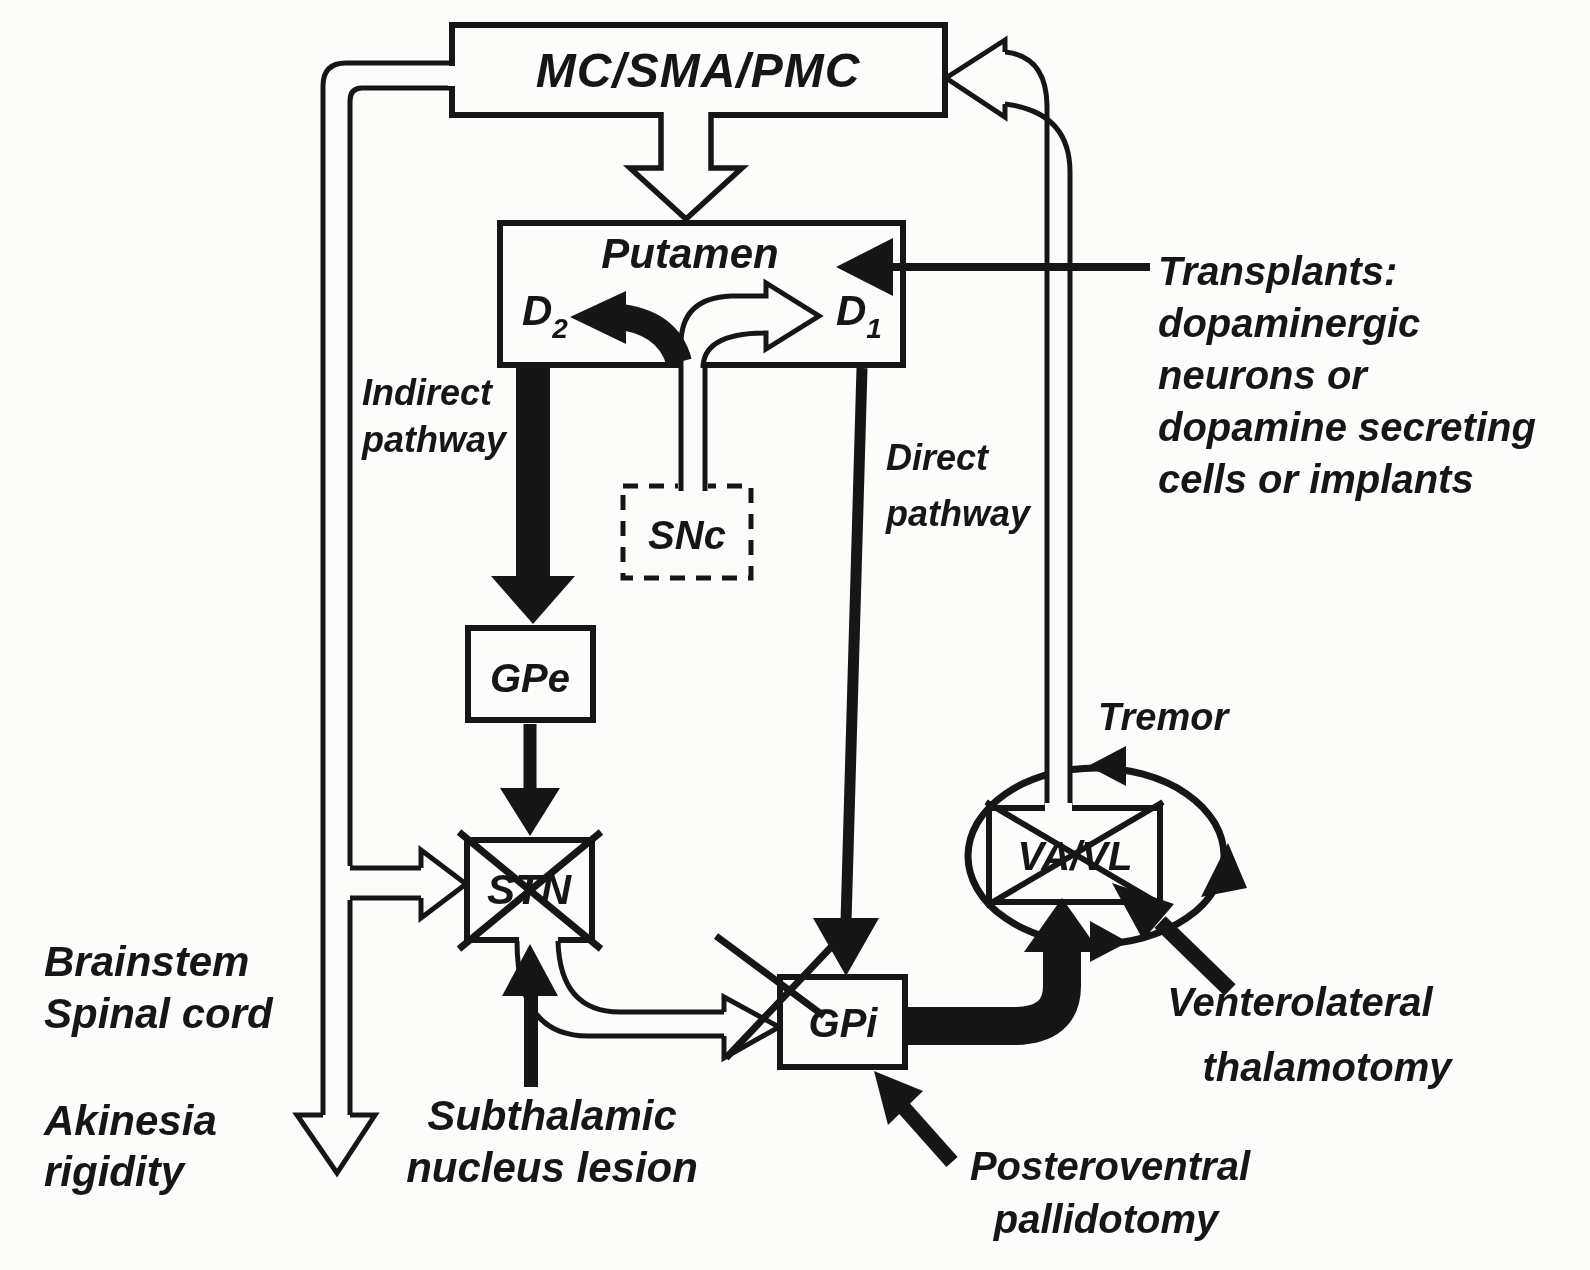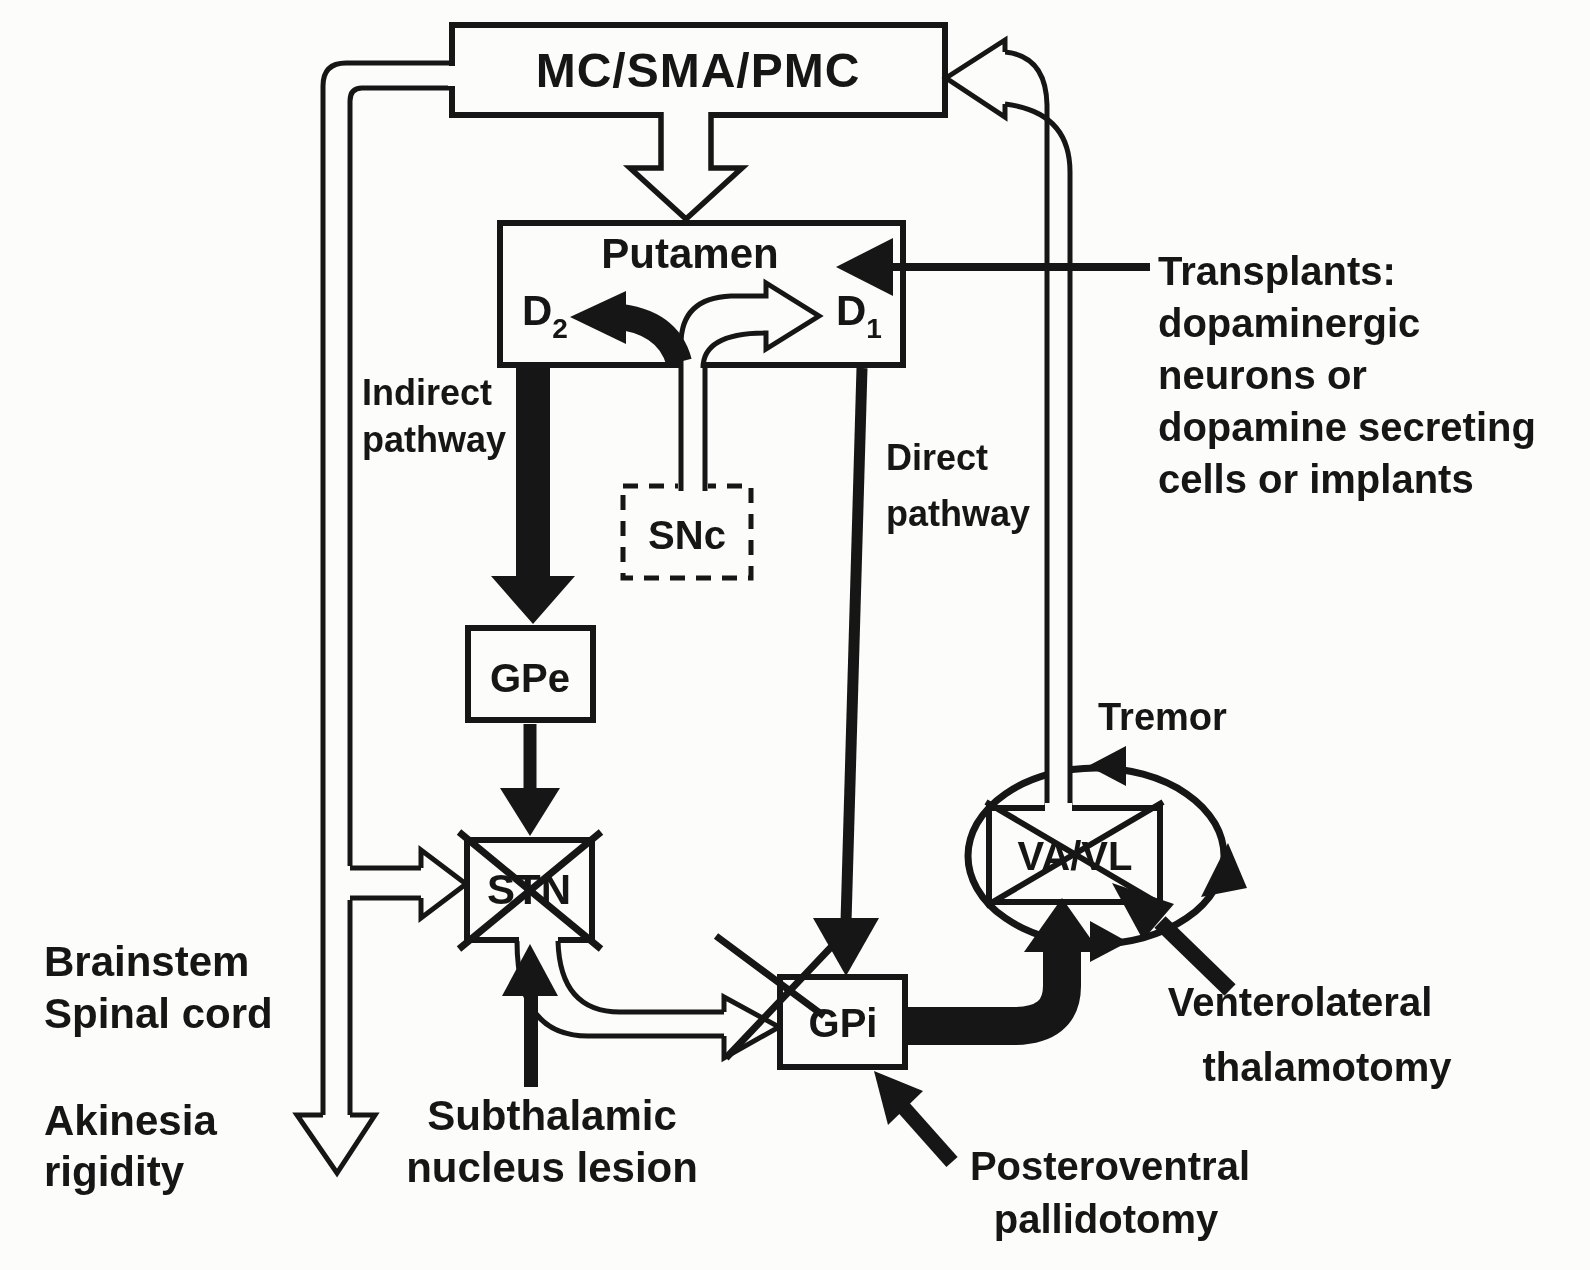--- a/index.html
+++ b/index.html
@@ -1,17 +1,17 @@
 <!DOCTYPE html>
 <html style="--ink: #161616; --paper: #fcfcfa;"><head>
 <meta charset="utf-8">
 <style>
   :root{ --ink:#161616; --paper:#fcfcfa; }
   html,body{margin:0;padding:0;background:var(--paper);}
-  #stage{width:1277px;height:1270px;position:relative;}
+  #stage{width:1277px;height:1270px;position:relative;font-style:italic;}
   svg{display:block;}
   .t{font-family:"Liberation Sans","DejaVu Sans",sans-serif;font-weight:600;fill:var(--ink);}
   .mid{text-anchor:middle;}
   .f48{font-size:48px;letter-spacing:1px;}
   .f42{font-size:42px;}
   .f40{font-size:40px;}
   .f38{font-size:38px;}
   .f36{font-size:36px;}
   .f28{font-size:28px;}
   .box{fill:var(--paper);stroke:var(--ink);stroke-width:6;}

